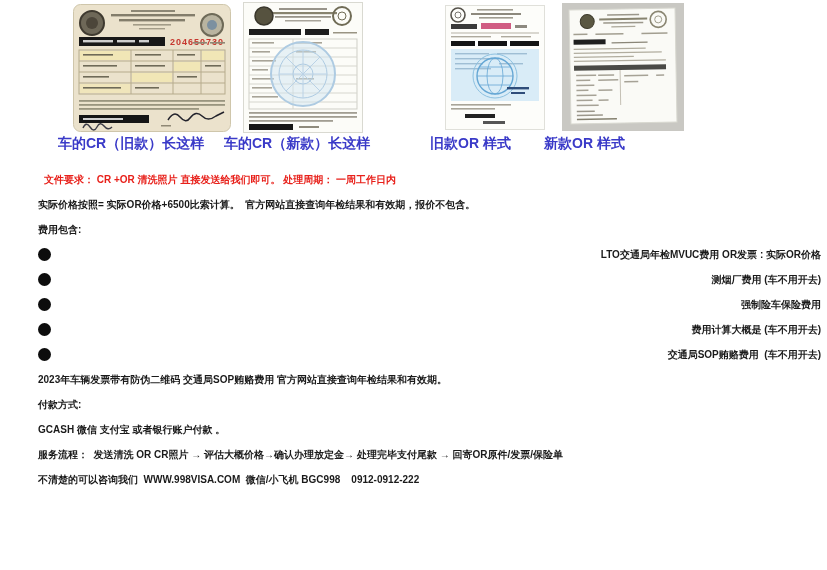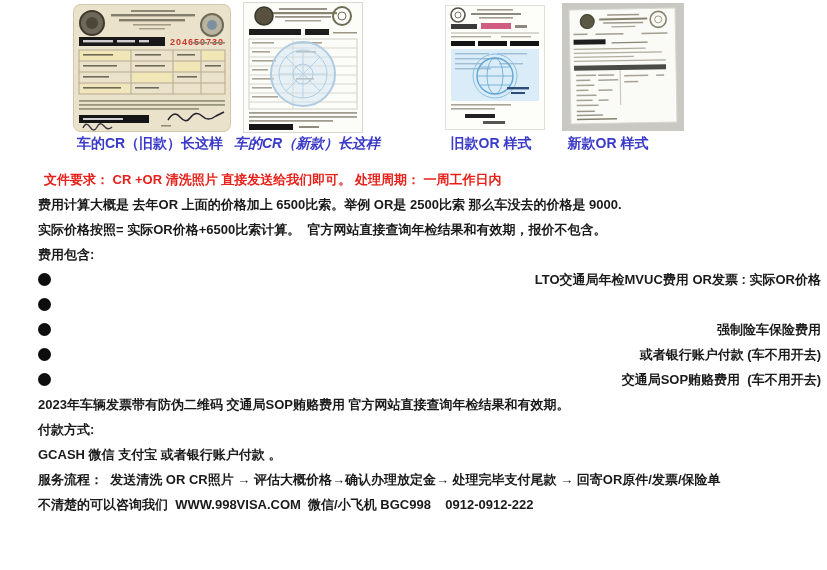--- a/index.html
+++ b/index.html
@@ -15,31 +15,31 @@
   .thumb svg{display:block;}
   #doc1{left:73px;top:4px;}
   #doc2{left:243px;top:2px;}
   #doc3{left:445px;top:5px;}
   #doc4{left:562px;top:3px;}
 
   
   .caption{
     position:absolute;top:134px;height:18px;
     font-size:14px;font-weight:bold;color:#3a3ac8;
-    text-align:center;white-space:nowrap;line-height:18px;
+    text-align:left;white-space:nowrap;line-height:18px;
   }
   #cap1{left:58px;width:184px;}
-  #cap2{left:224px;width:166px;font-style:italic;}
+  #cap2{left:224px;width:166px;}
   #cap3{left:430px;width:122px;}
   #cap4{left:544px;width:128px;}
 
   
   .textblock{
     position:absolute;left:38px;top:167px;right:6px;
-    font-size:13px;font-weight:bold;color:#1a1a1a;
+    font-size:10px;font-weight:bold;color:#1a1a1a;
   }
   .line{
     height:25px;line-height:25px;white-space:pre;overflow:visible;
   }
   .line.red{color:#e8201a;padding-left:6px;}
   .bullet-row{display:flex;align-items:center;justify-content:space-between;}
   .bullet{
     width:13px;height:13px;border-radius:50%;background:#0d0d0d;
     flex:0 0 13px;margin-right:2px;
   }
@@ -270,38 +270,38 @@
     </svg>
   </div>
 
   <div class="caption" id="cap1">车的CR（旧款）长这样</div>
   <div class="caption" id="cap2">车的CR（新款）长这样</div>
   <div class="caption" id="cap3">旧款OR 样式</div>
   <div class="caption" id="cap4">新款OR 样式</div>
 
   <div class="textblock">
     <div class="line red">文件要求： CR +OR 清洗照片 直接发送给我们即可。 处理周期： 一周工作日内</div>
-    <div class="line">费用计算大概是 去年OR 上面的价格加上 6500比索。举例 OR是 2500比索 那么车没去的价格是 9000.</div>
     <div class="line">实际价格按照= 实际OR价格+6500比索计算。  官方网站直接查询年检结果和有效期，报价不包含。</div>
     <div class="line">费用包含:</div>
 
     <div class="line bullet-row">
       <span class="bullet"></span>
       <span>LTO交通局年检MVUC费用 OR发票 : 实际OR价格</span>
     </div>
     <div class="line bullet-row">
       <span class="bullet"></span>
+      <span>测烟厂费用 (车不用开去)</span>
     </div>
     <div class="line bullet-row">
       <span class="bullet"></span>
       <span>强制险车保险费用</span>
     </div>
     <div class="line bullet-row">
       <span class="bullet"></span>
-      <span>或者银行账户付款 (车不用开去)</span>
+      <span>费用计算大概是 (车不用开去)</span>
     </div>
     <div class="line bullet-row">
       <span class="bullet"></span>
       <span>交通局SOP贿赂费用  (车不用开去)</span>
     </div>
 
     <div class="line">2023年车辆发票带有防伪二维码 交通局SOP贿赂费用 官方网站直接查询年检结果和有效期。</div>
     <div class="line">付款方式:</div>
     <div class="line">GCASH 微信 支付宝 或者银行账户付款 。</div>
     <div class="line">服务流程：  发送清洗 OR CR照片 → 评估大概价格→确认办理放定金→ 处理完毕支付尾款 → 回寄OR原件/发票/保险单</div>

